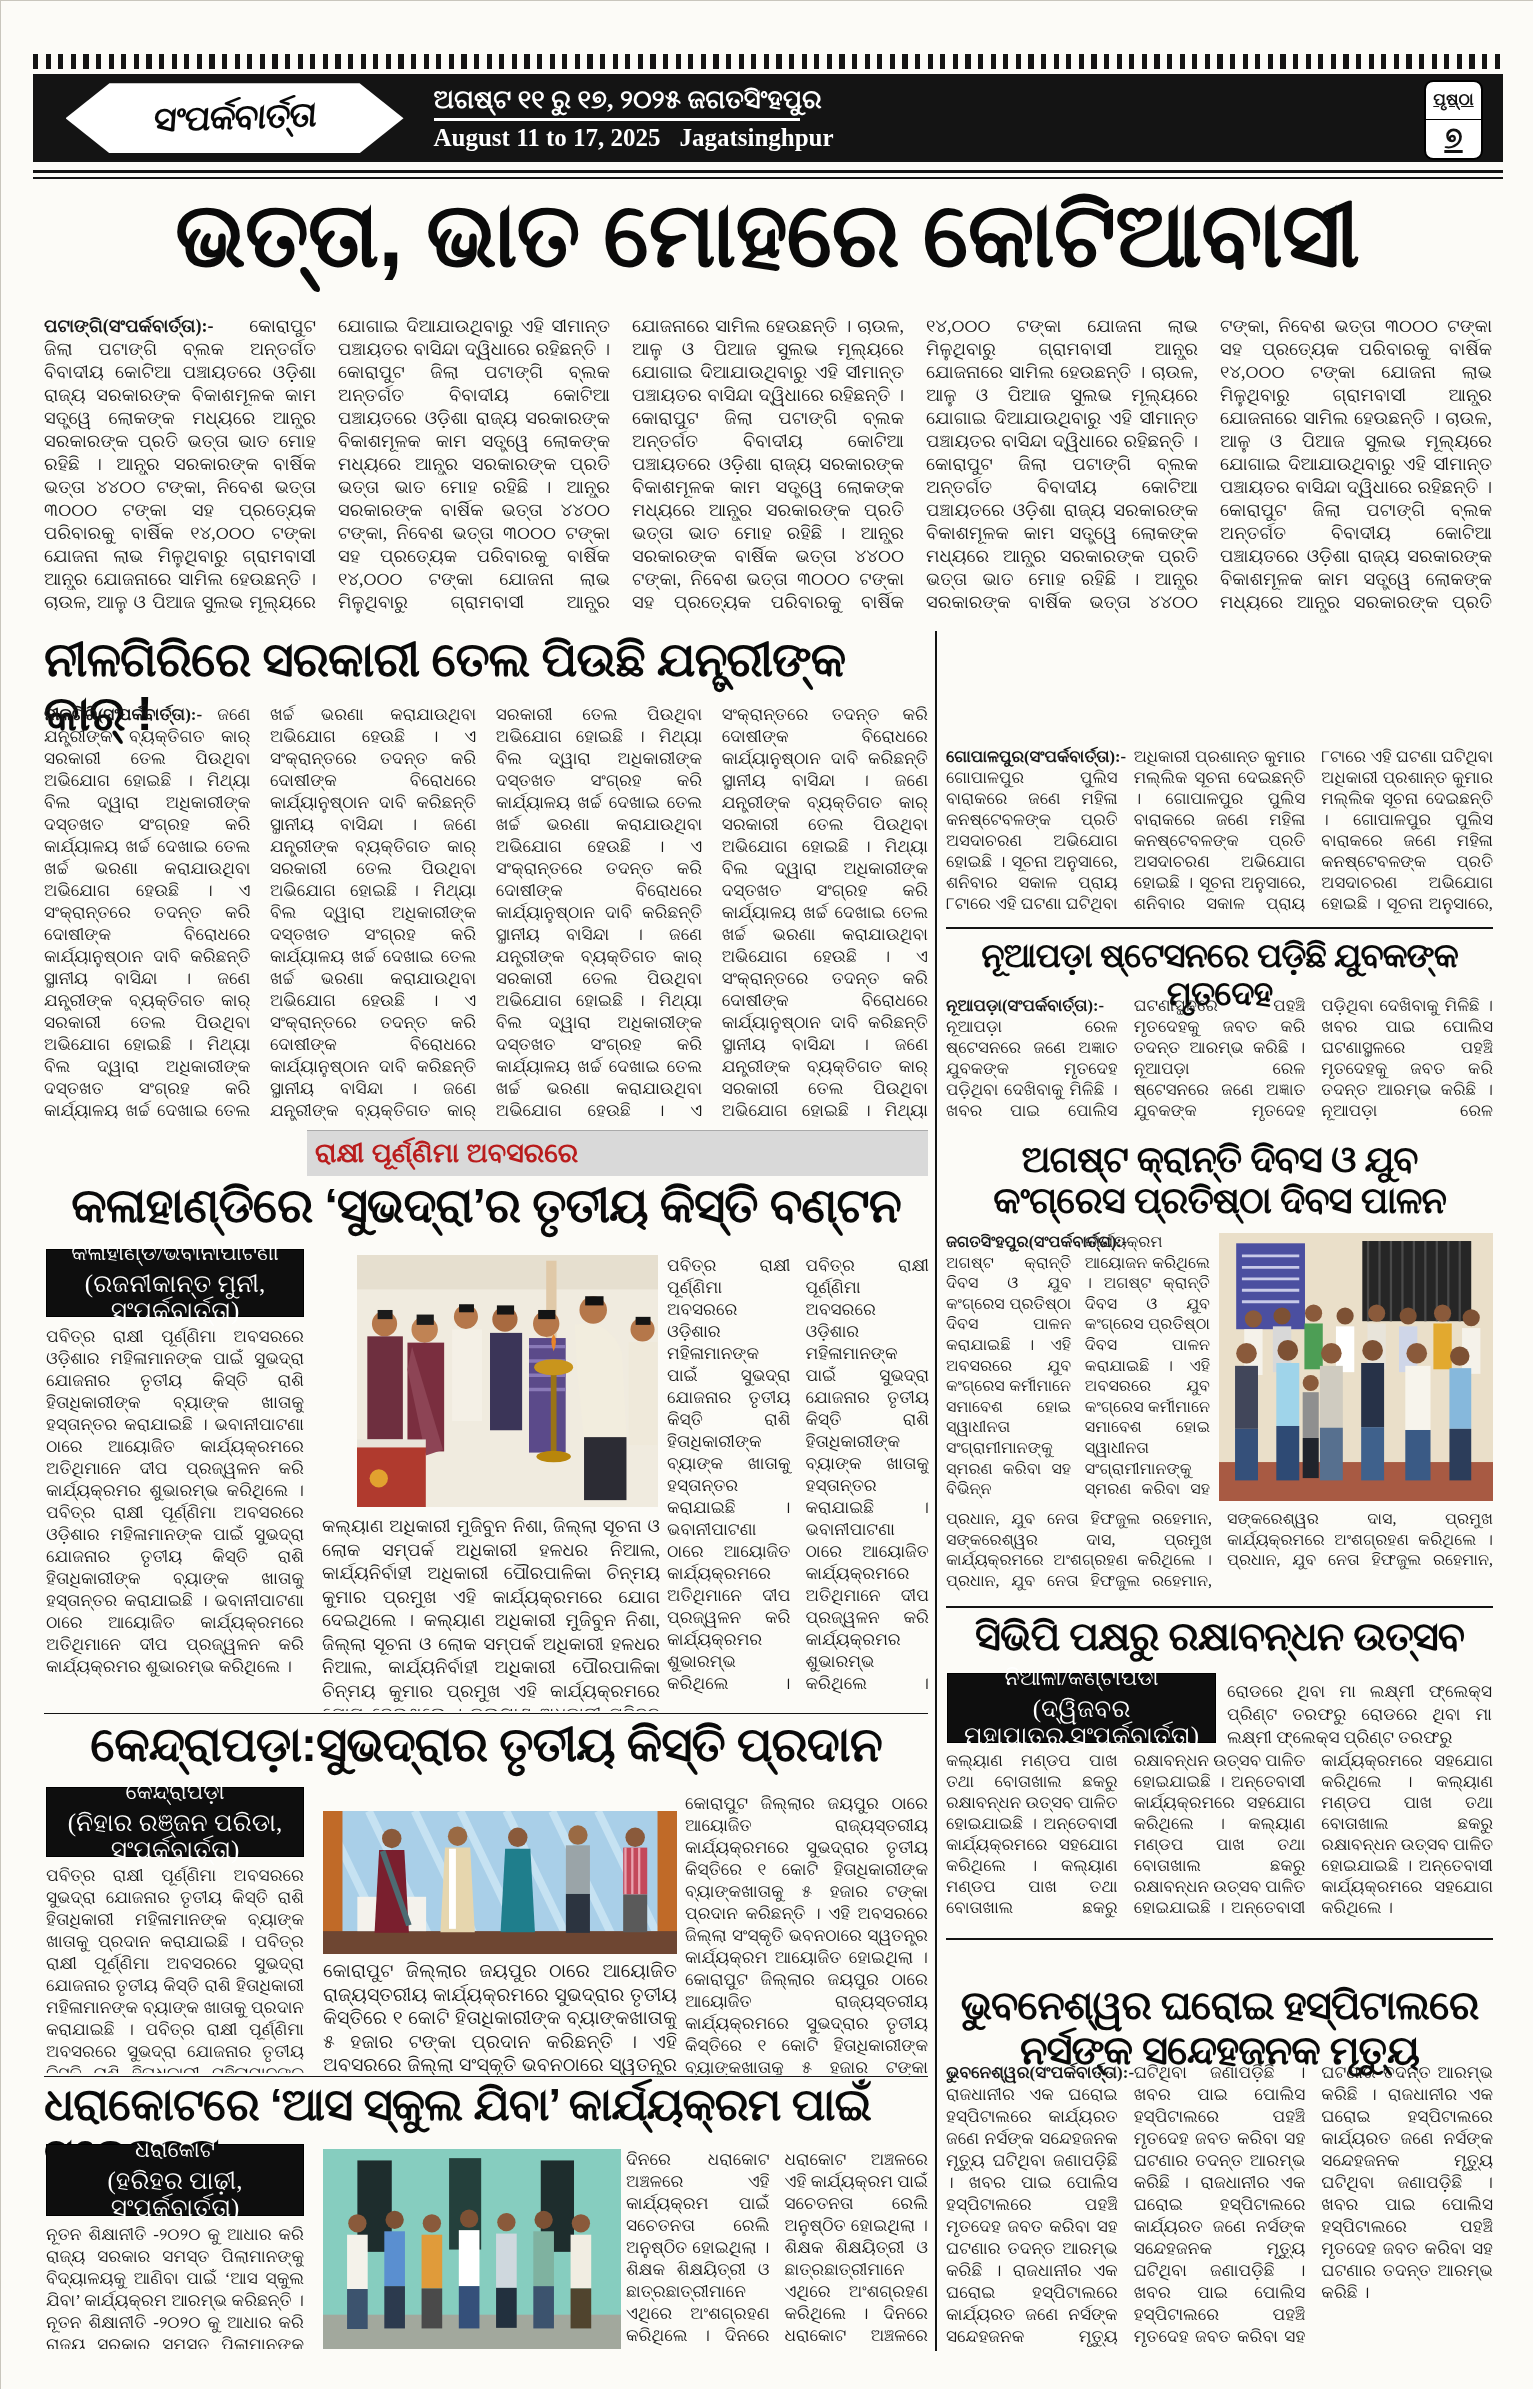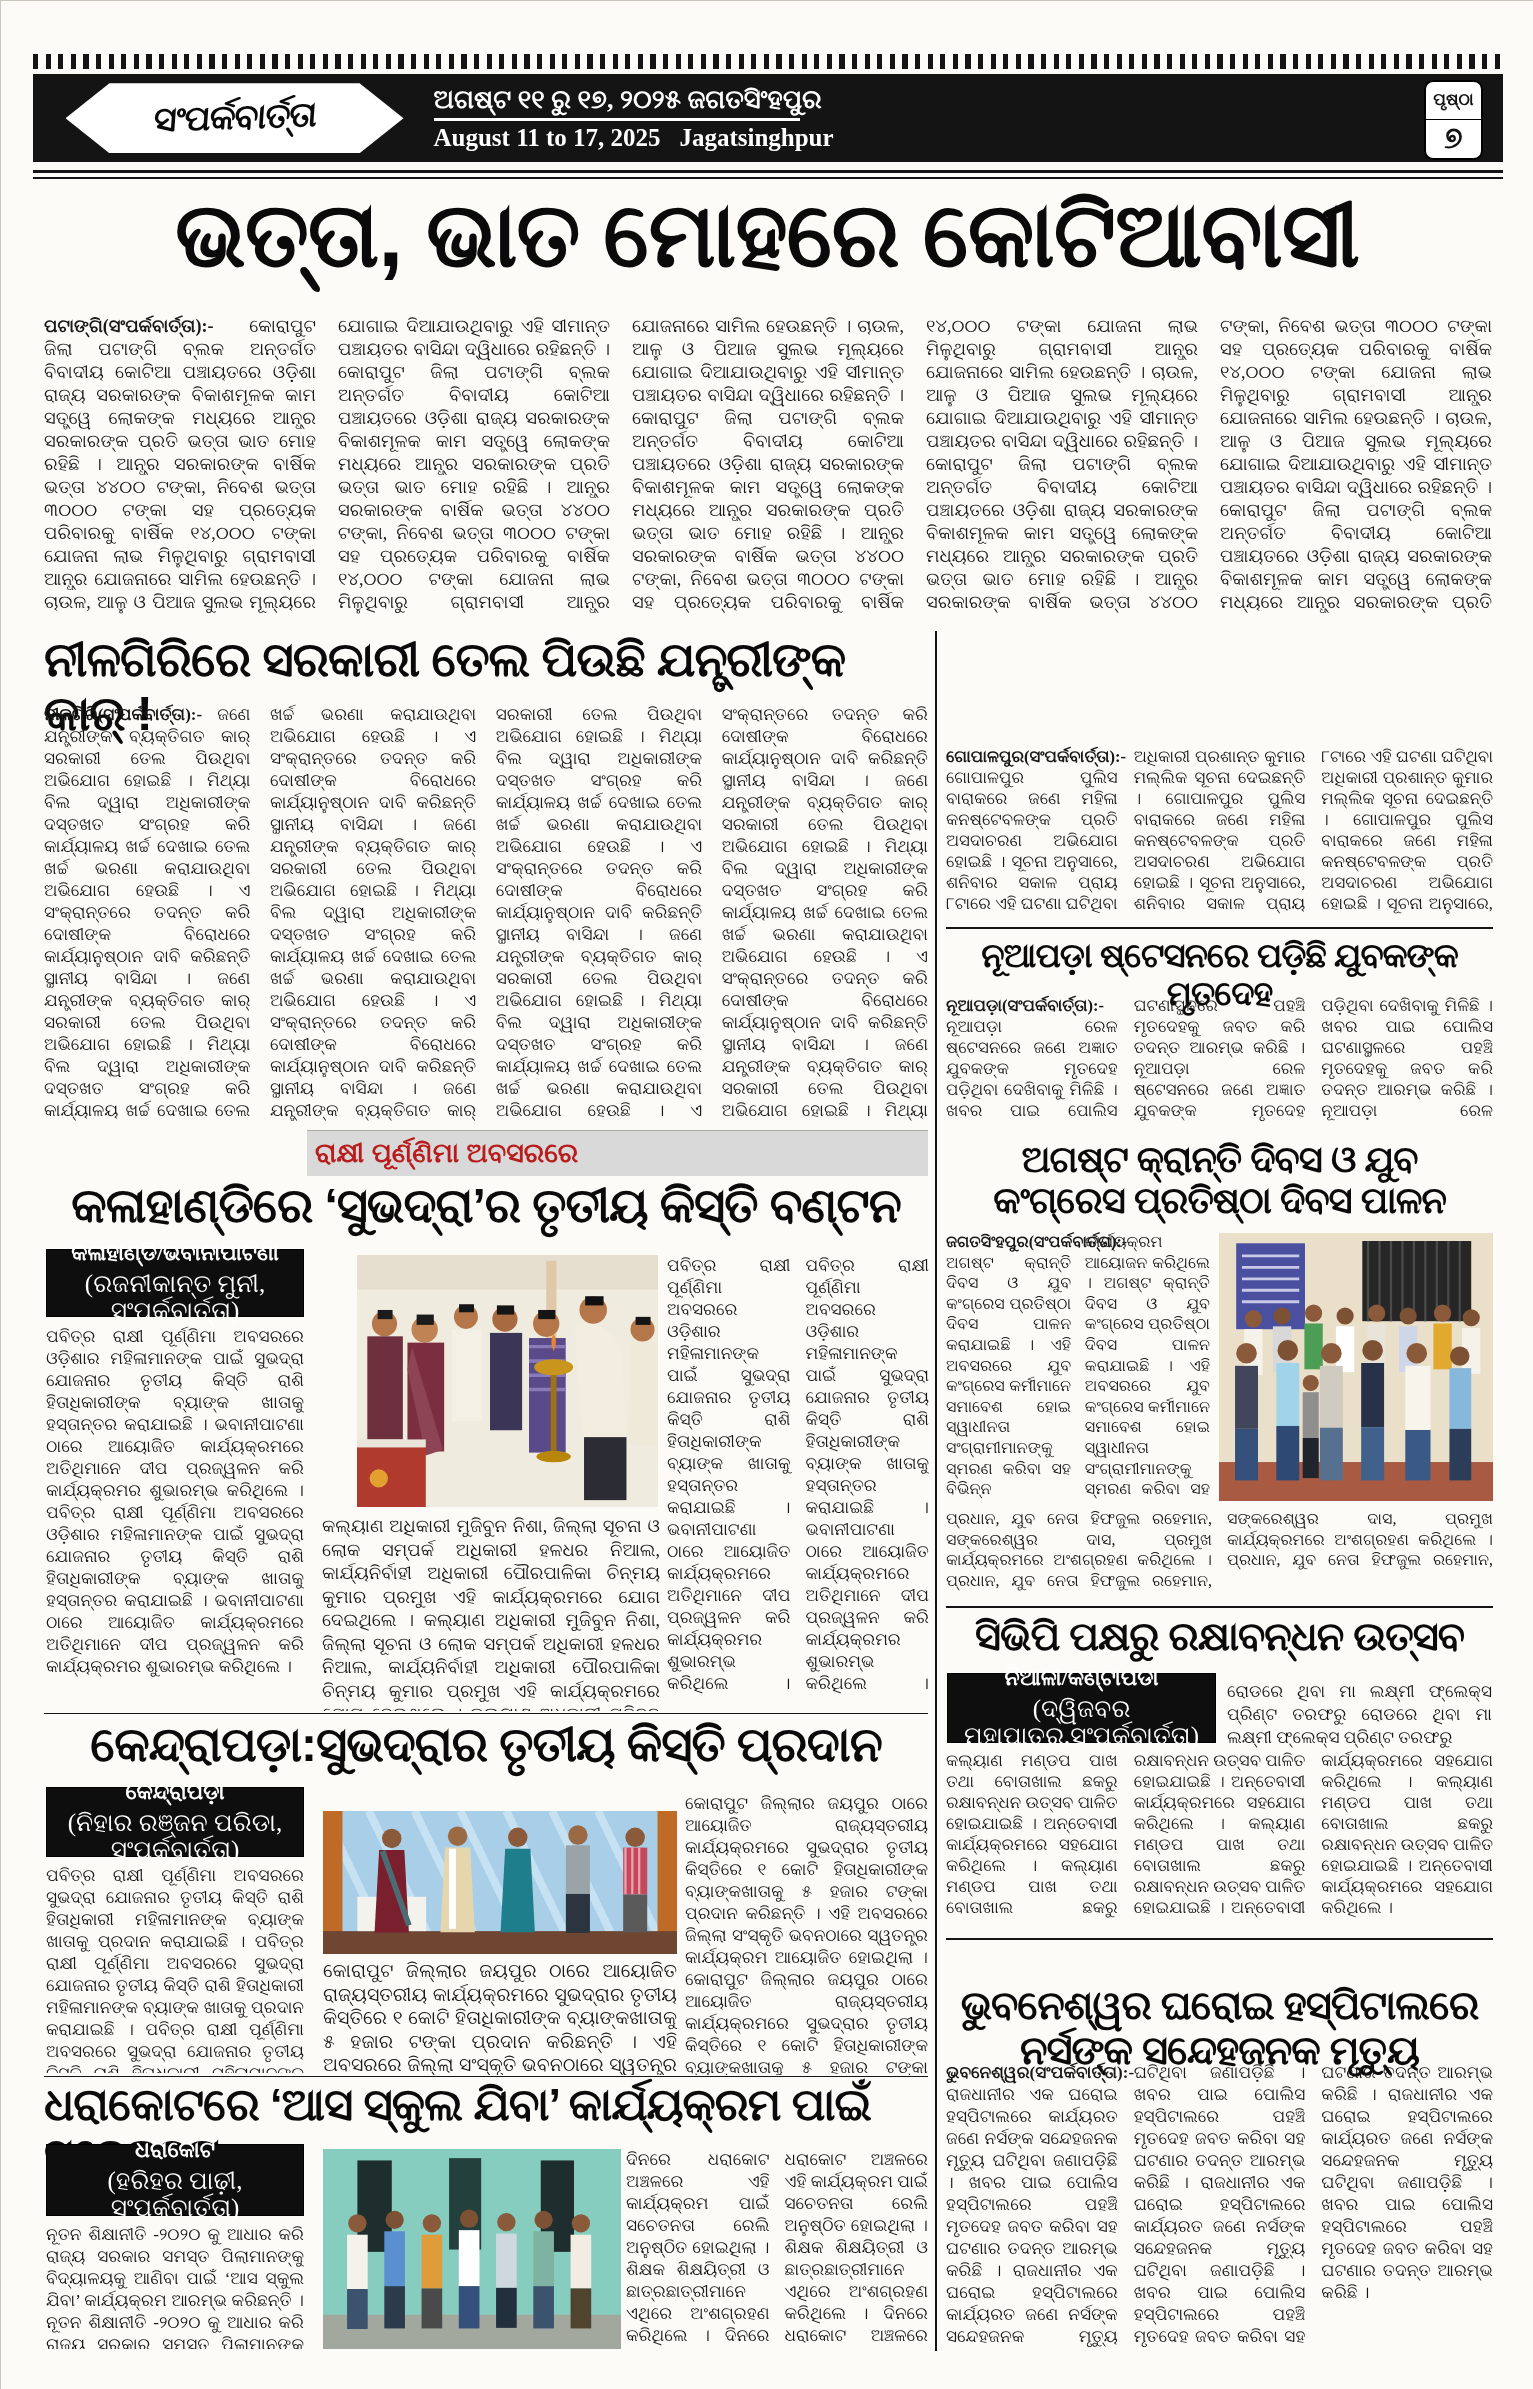--- a/index.html
+++ b/index.html
@@ -6,21 +6,21 @@
   .page{position:relative;width:1533px;height:2389px;margin:0 auto;background:#fcfbf7;
         font-family:"Liberation Serif",serif;color:#121212;overflow:hidden;border:0.6px solid #c9c6bd;}
   .abs{position:absolute;box-sizing:border-box;}
   .hl{font-family:"Liberation Sans",sans-serif;font-weight:900;color:#0a0a0a;letter-spacing:-1.1px;line-height:1.12;}
   .center{text-align:center;}
   .bt{font-family:"Liberation Serif",serif;text-align:justify;overflow:hidden;color:#181818;}
   .dl{font-weight:700;}
   .dl::after{content:" ";}
   .byline{background:#0e0e0e;color:#ffffff;text-align:center;display:flex;flex-direction:column;
           justify-content:center;gap:4.6px;border:1.7px solid #000;font-family:"Liberation Serif",serif;}
-  .byline .b1{font-size:22px;font-weight:700;line-height:1.1;}
+  .byline .b1{font-size:22px;font-weight:400;line-height:1.1;}
   .byline .b2{font-size:25px;line-height:1.1;}
   .kicker{background:#d9d9d9;display:flex;align-items:center;font-family:"Liberation Sans",sans-serif;
           font-weight:700;font-size:27px;padding-left:8px;color:#b91c1c;border-top:1.1px solid #aaa;}
   .rule{background:#141414;}
   .photo{overflow:hidden;background:#e7e2d6;}
   .photo svg{display:block;width:100%;height:100%;}
   .dotted{background:repeating-linear-gradient(90deg,#141414 0 5.2px,transparent 5.2px 12.6px);}
   .masthead{background:#141414;display:flex;align-items:center;}
   .hexwrap{position:absolute;left:33px;top:9.2px;width:338px;height:70px;
            clip-path:polygon(0% 50%,13% 0%,87% 0%,100% 50%,87% 100%,13% 100%);background:#ffffff;}
@@ -29,21 +29,21 @@
          border:0;display:flex;align-items:center;justify-content:center;}
   .logo-text{font-family:"Liberation Serif",serif;font-weight:900;font-size:35px;color:#0a0a0a;
              transform:skewX(-6deg) rotate(-2deg);letter-spacing:-1.1px;}
   .mh-center{position:absolute;left:401px;width:744px;top:0;height:100%;display:flex;flex-direction:column;
              justify-content:center;color:#fff;}
   .mh-odia{font-size:26px;font-weight:700;line-height:1.2;}
   .mh-sep{width:366px;height:2.9px;background:#ffffff;margin:3.4px 0;}
   .mh-eng{font-family:"Liberation Serif",serif;font-size:25px;font-weight:700;}
   .pagebox{position:absolute;right:19.5px;top:5.7px;width:55px;height:76px;background:#ffffff;border-radius:9.2px;
            border:2.3px solid #000;display:flex;flex-direction:column;}
-  .pagebox .pcell{flex:1;display:flex;align-items:center;justify-content:center;font-weight:700;}
+  .pagebox .pcell{flex:1;display:flex;align-items:center;justify-content:center;font-weight:700;text-decoration:underline;}
   .pagebox .pcell.top{border-bottom:1.7px solid #000;font-size:17px;}
   .pagebox .pcell.bot{font-size:30px;}
 </style>
 </head>
 <body>
 
 <div class="page">
 
   <div class="abs dotted" style="left:31.5px;top:53px;width:1470px;height:15px;"></div>
 

